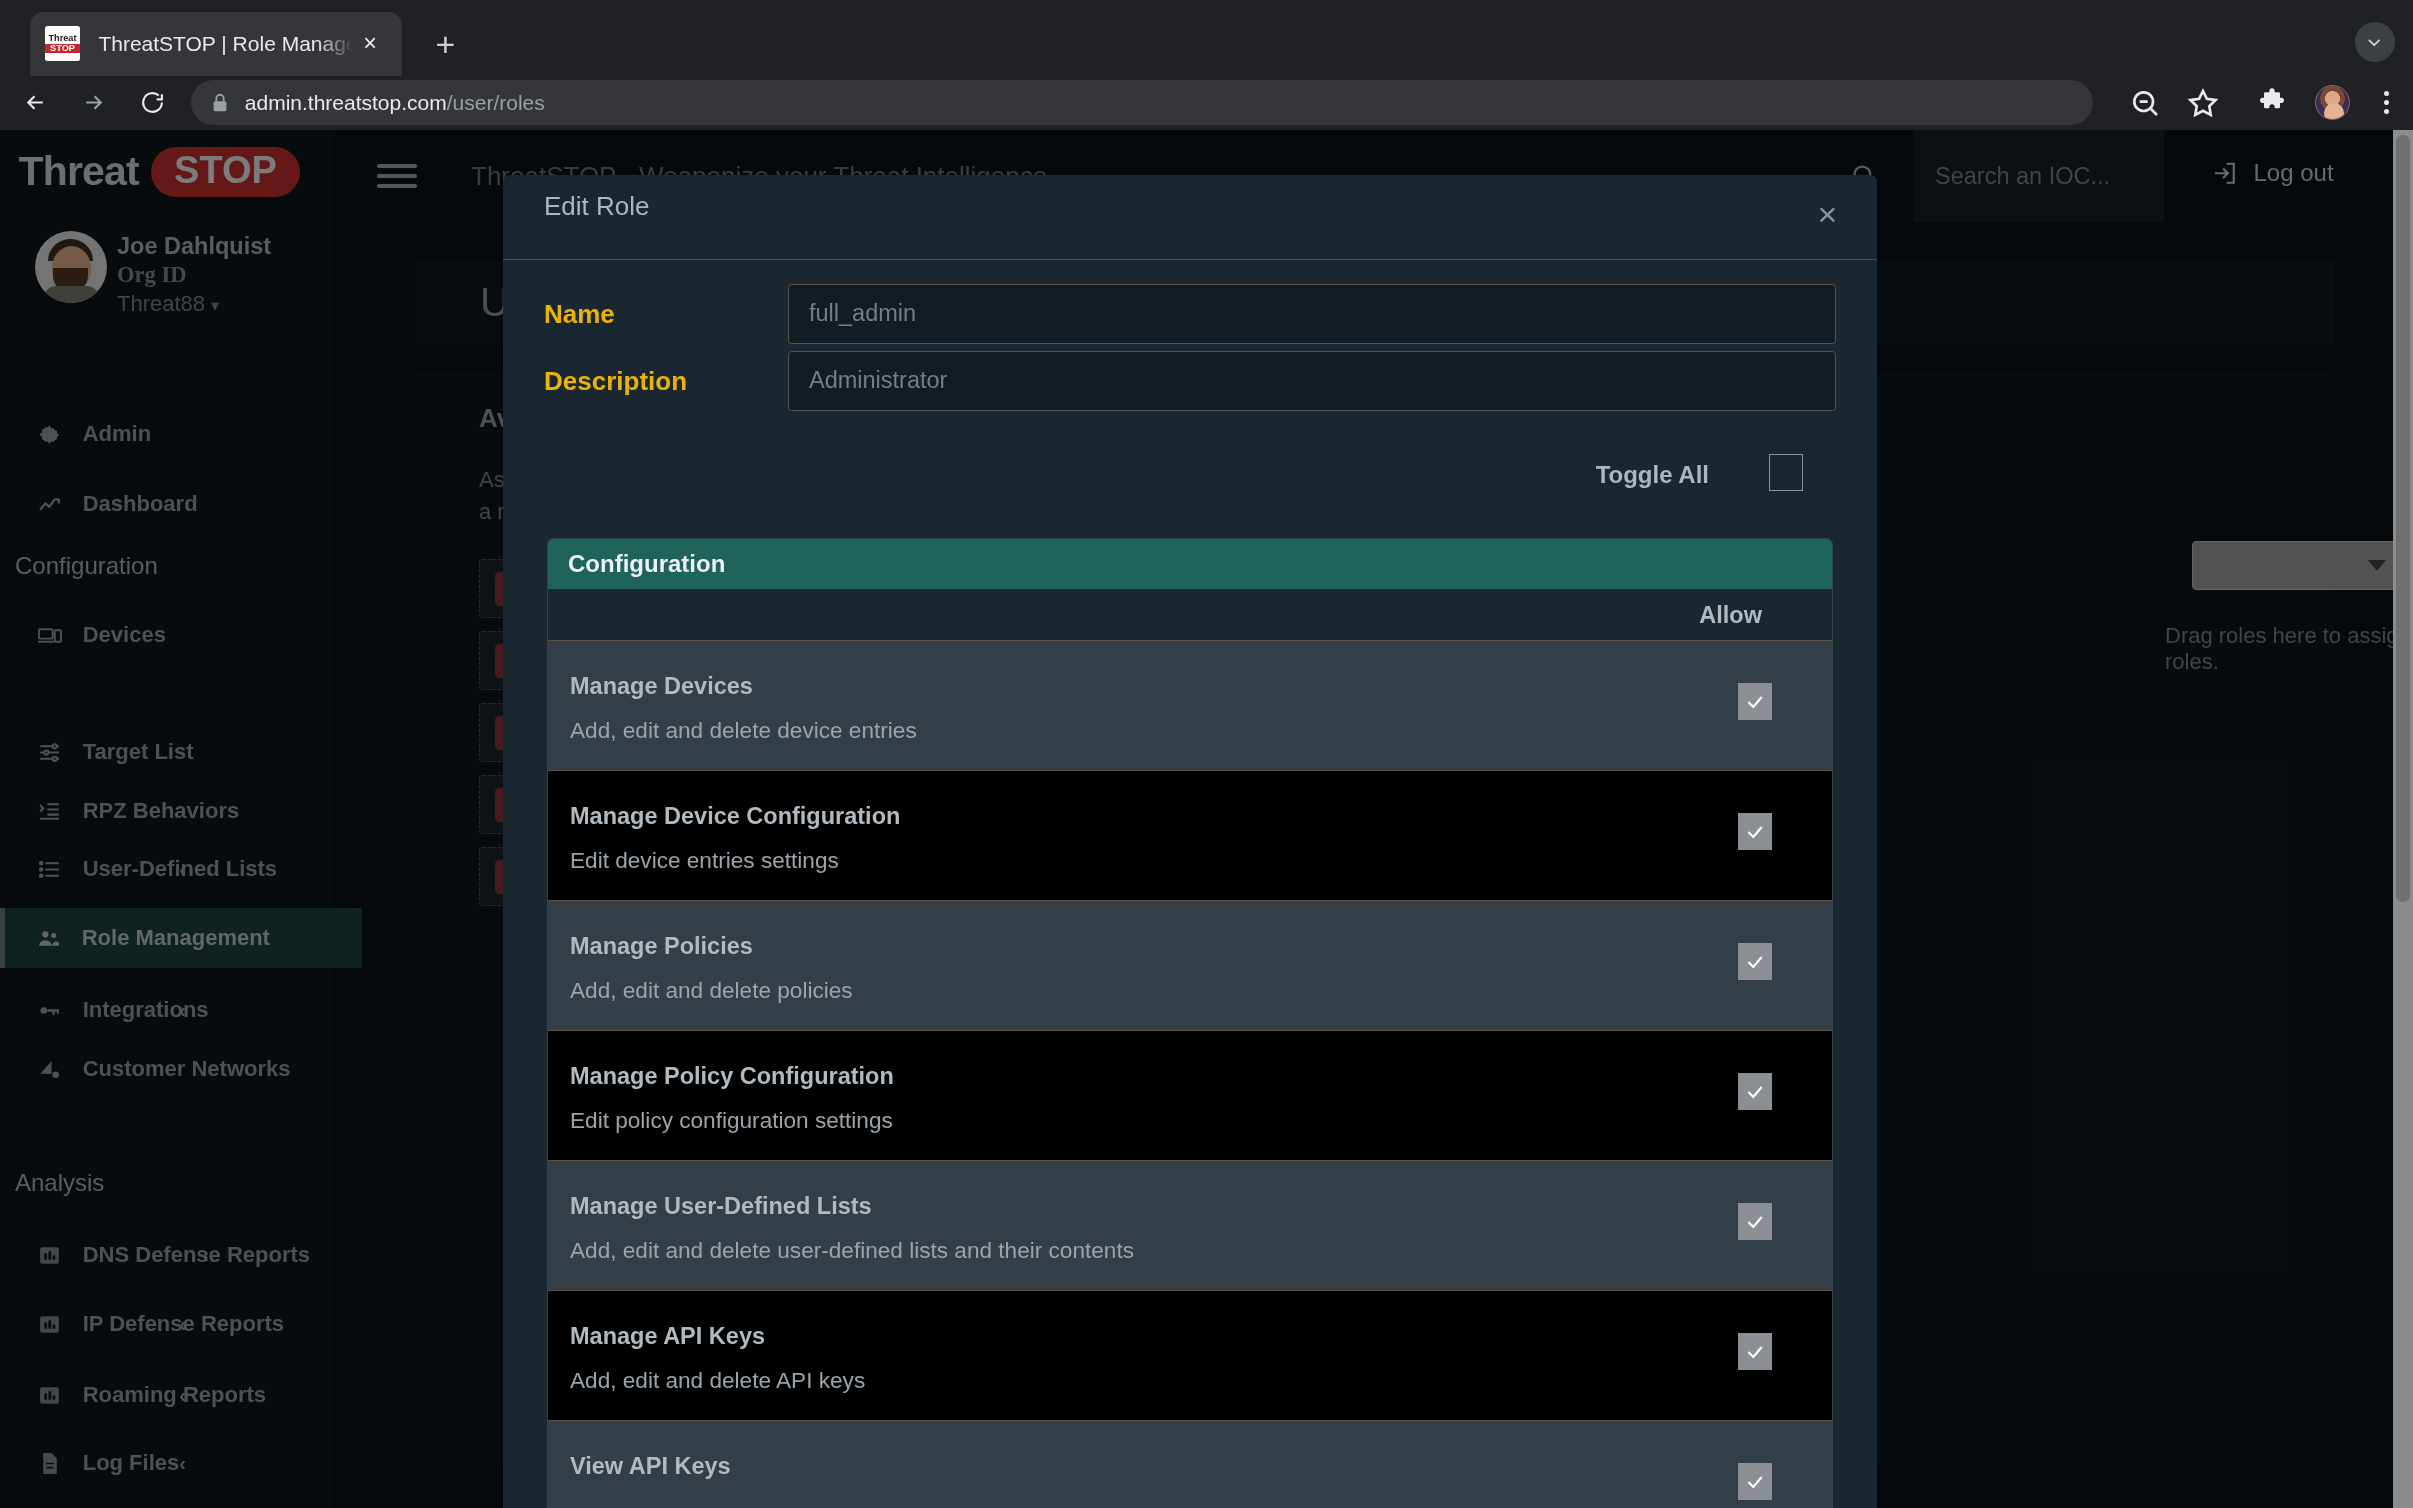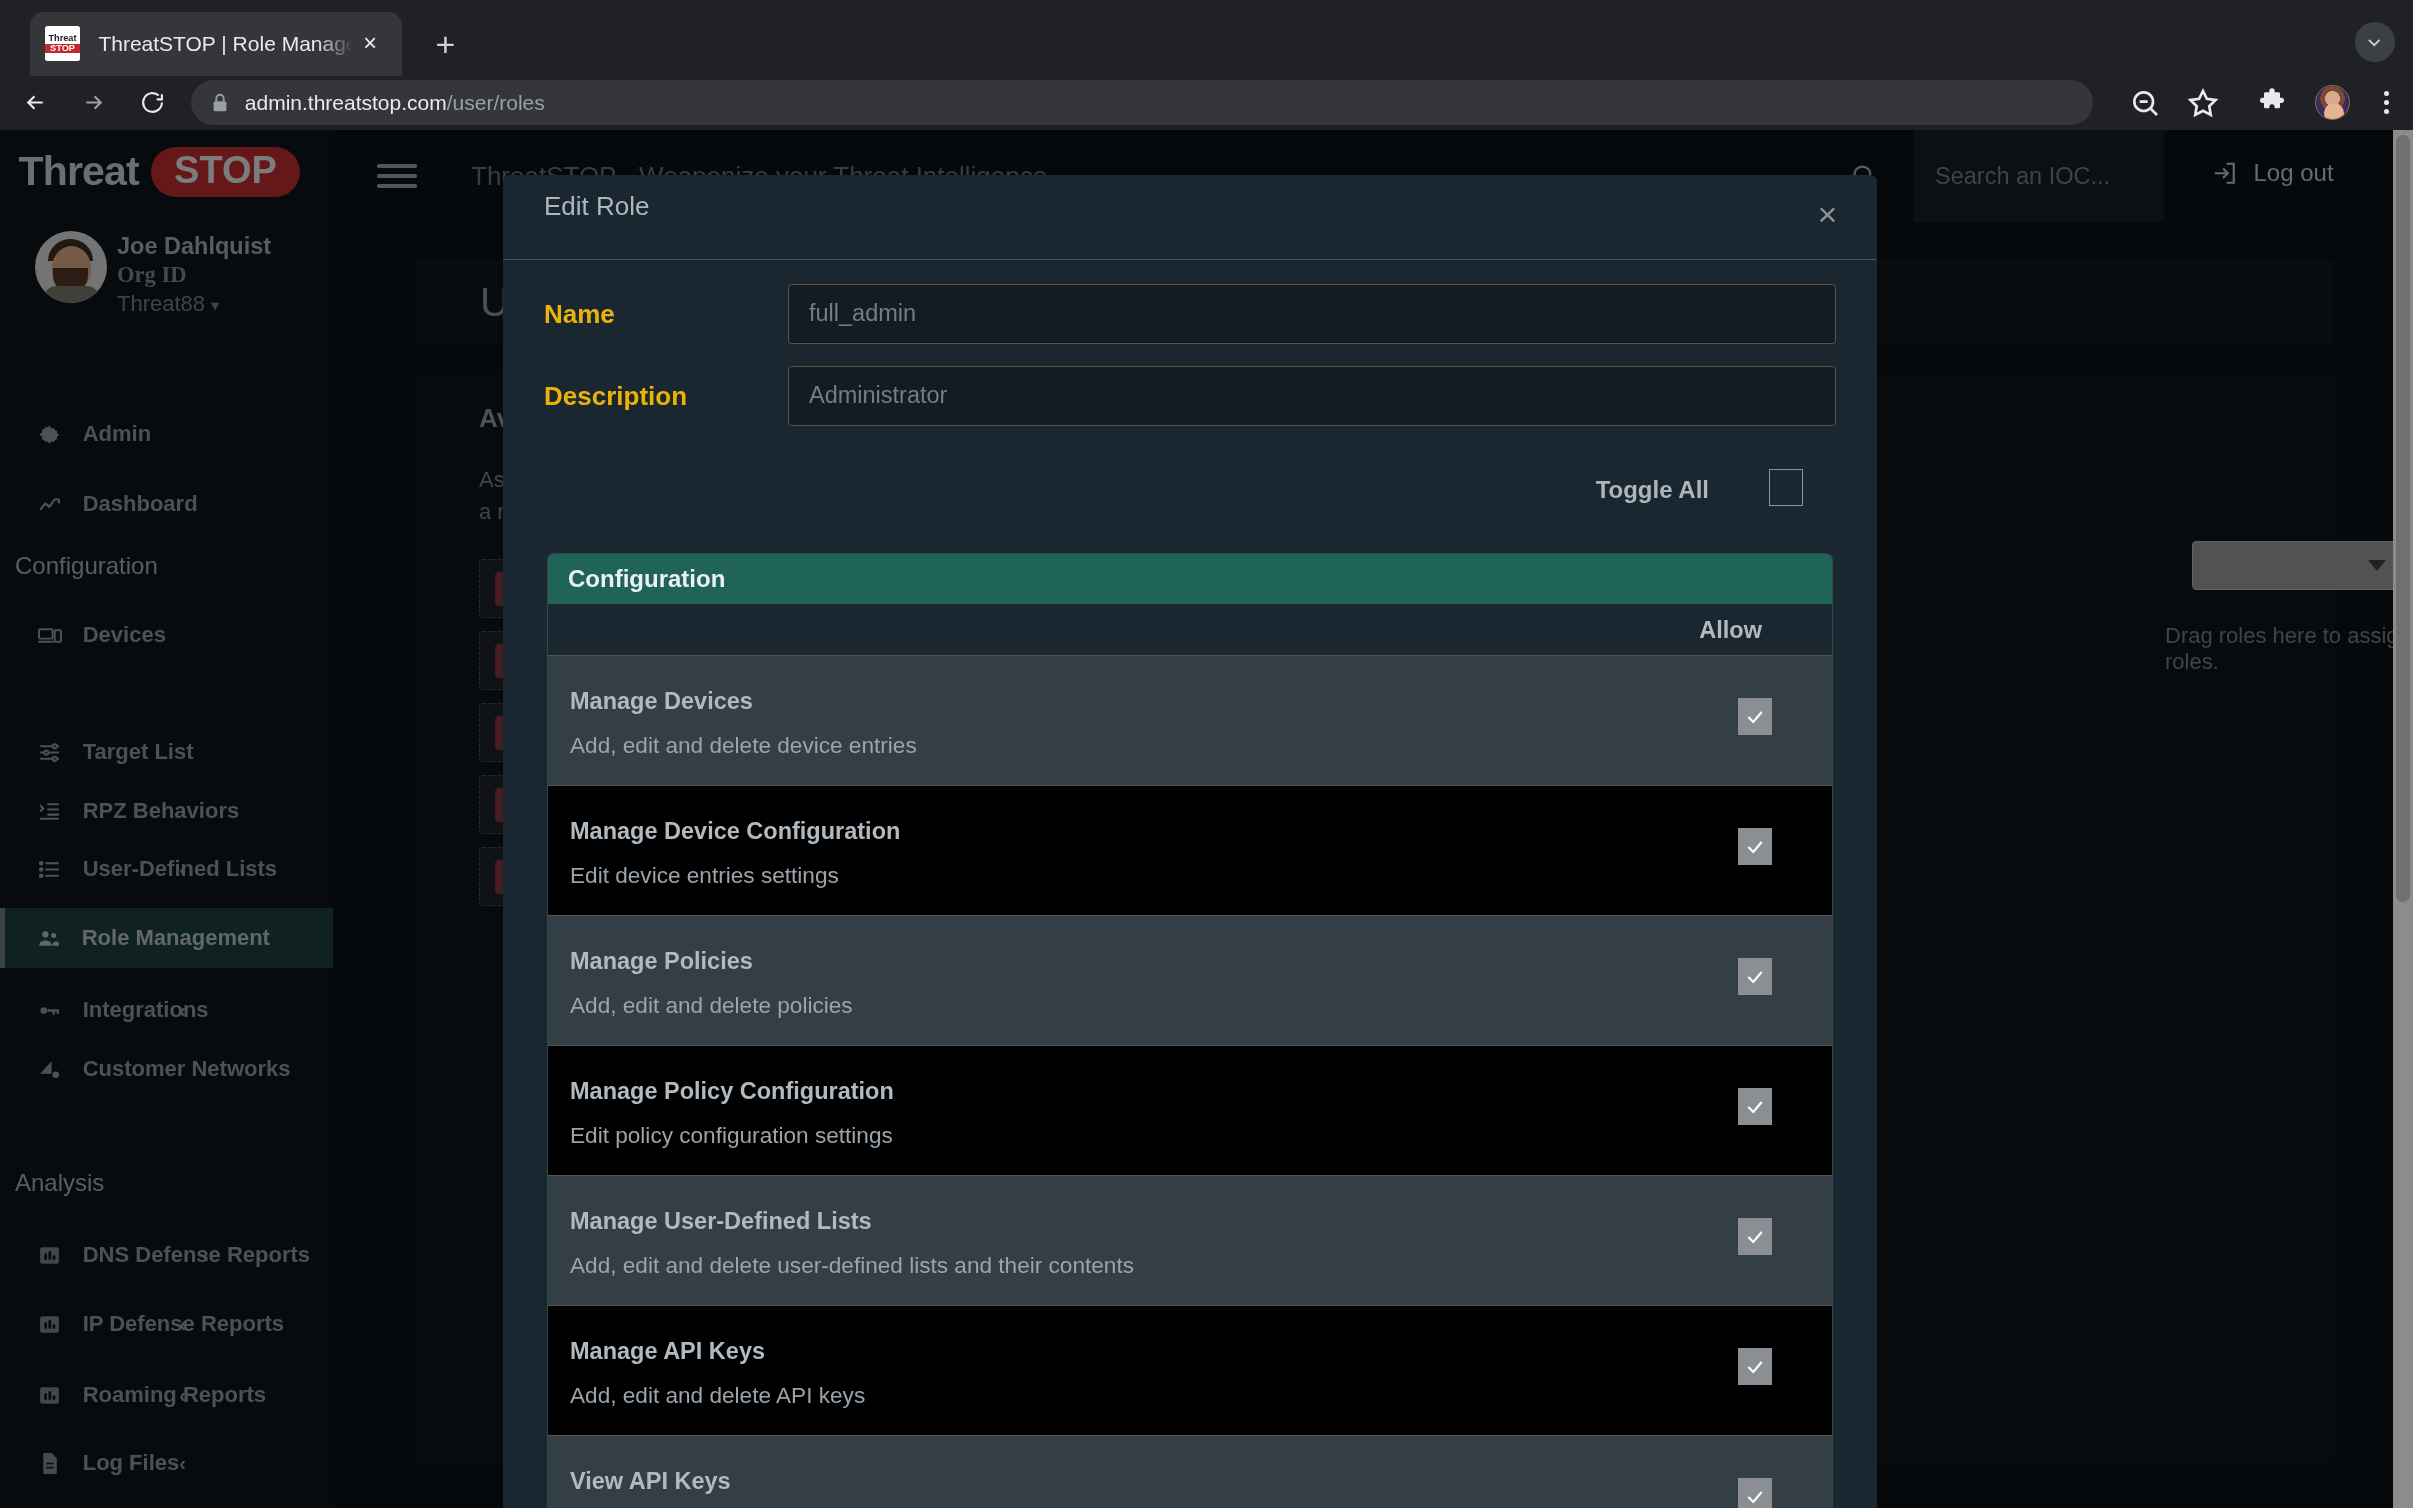--- a/index.html
+++ b/index.html
@@ -85,21 +85,21 @@
 
   .nav-section-title { position:absolute; left:15px; font-size:24px; color:#9aa1a8; }
   .nav-item {
     position:absolute; left:0; width:333px; height:54px; display:flex; align-items:center;
     padding-left:37px; color:#848c94; font-size:22px; font-weight:bold;
   }
   .nav-item .ni-icon { width:39px; flex:none; display:flex; align-items:center; color:#848c94; }
   .nav-item .ni-icon svg { width:25px; height:25px; }
   .nav-item .ni-label { margin-left:6.7px; white-space:nowrap; }
   .nav-item .ni-chev { position:absolute; right:147px; font-size:20px; color:#848c94; }
-  .nav-item.active { background:#1a3a37; border-left:5.9px solid #6b7076; padding-left:31px; width:333px; }
+  .nav-item.active { background:#1a3a37; border-left:5.9px solid #6b7076; padding-left:31px; width:362px; }
   .nav-item.active .ni-label, .nav-item.active .ni-icon { color:#aab1b8; }
 
   
   #main { position:absolute; left:333px; top:0; width:2081px; height:1379px; }
   #topbar { position:absolute; left:0; top:0; width:2081px; height:92px; background:#0b1116; display:flex; align-items:center; }
   #hamburger { margin-left:44px; width:40px; display:flex; flex-direction:column; gap:5.9px; }
   #hamburger i { display:block; height:4.2px; background:#8d949b; border-radius:1.7px; }
   #topbar-title { margin-left:54px; font-size:26px; color:#5c6973; white-space:nowrap; }
   #top-search-icon { position:absolute; left:1517px; top:32px; color:#9aa1a8; }
   #top-search-icon svg { width:27px; height:27px; }
@@ -524,21 +524,21 @@
     <div id="modal-header">
       <div id="modal-title">Edit Role</div>
       <div id="modal-close">×</div>
     </div>
 
     <div class="form-row">
       <div class="form-label">Name</div>
       <div class="form-input">full_admin</div>
     </div>
 
-    <div class="form-row" style="margin-top:20px">
+    <div class="form-row" style="margin-top:5px">
       <div class="form-label">Description</div>
       <div class="form-input">Administrator</div>
     </div>
 
     <div id="toggle-all-row">
       <div id="toggle-all-label">Toggle All</div>
       <div id="toggle-all-box"></div>
     </div>
 
     <div id="perm-panel">

